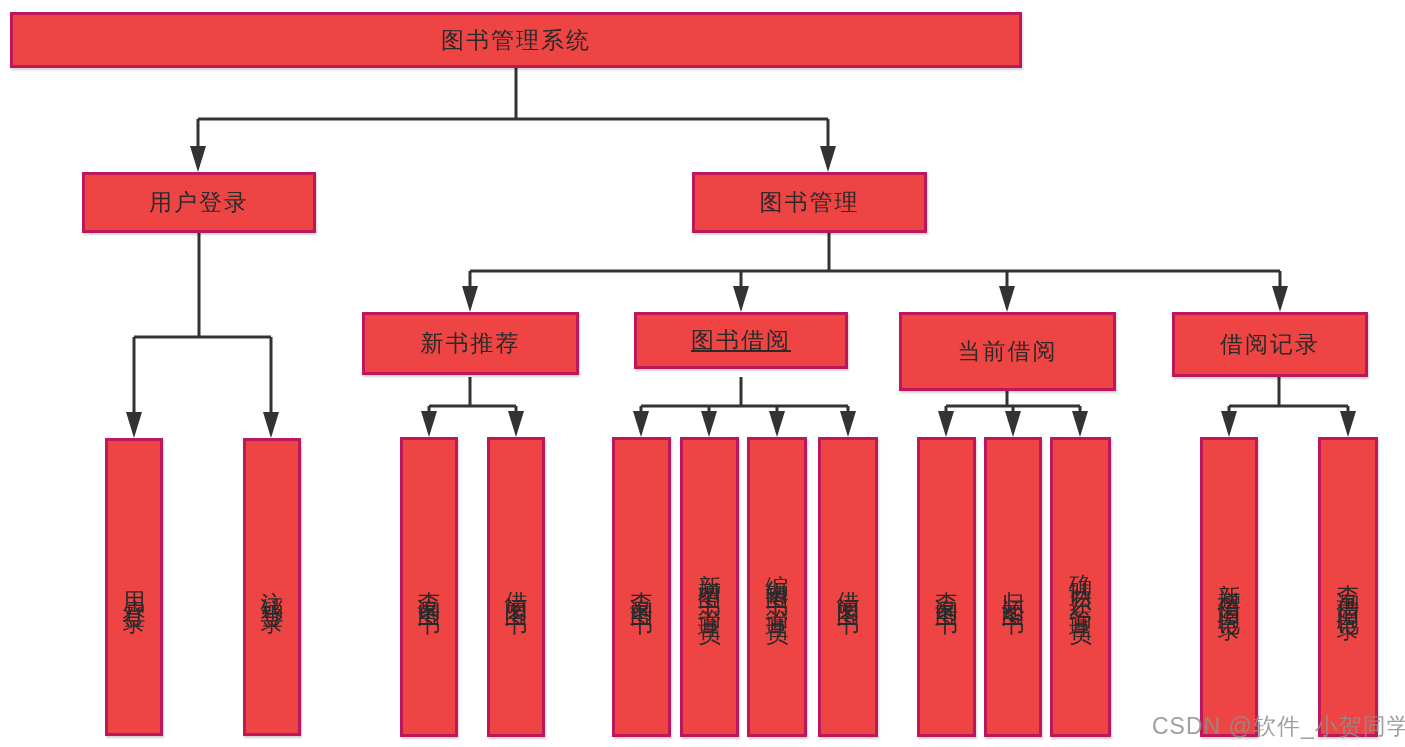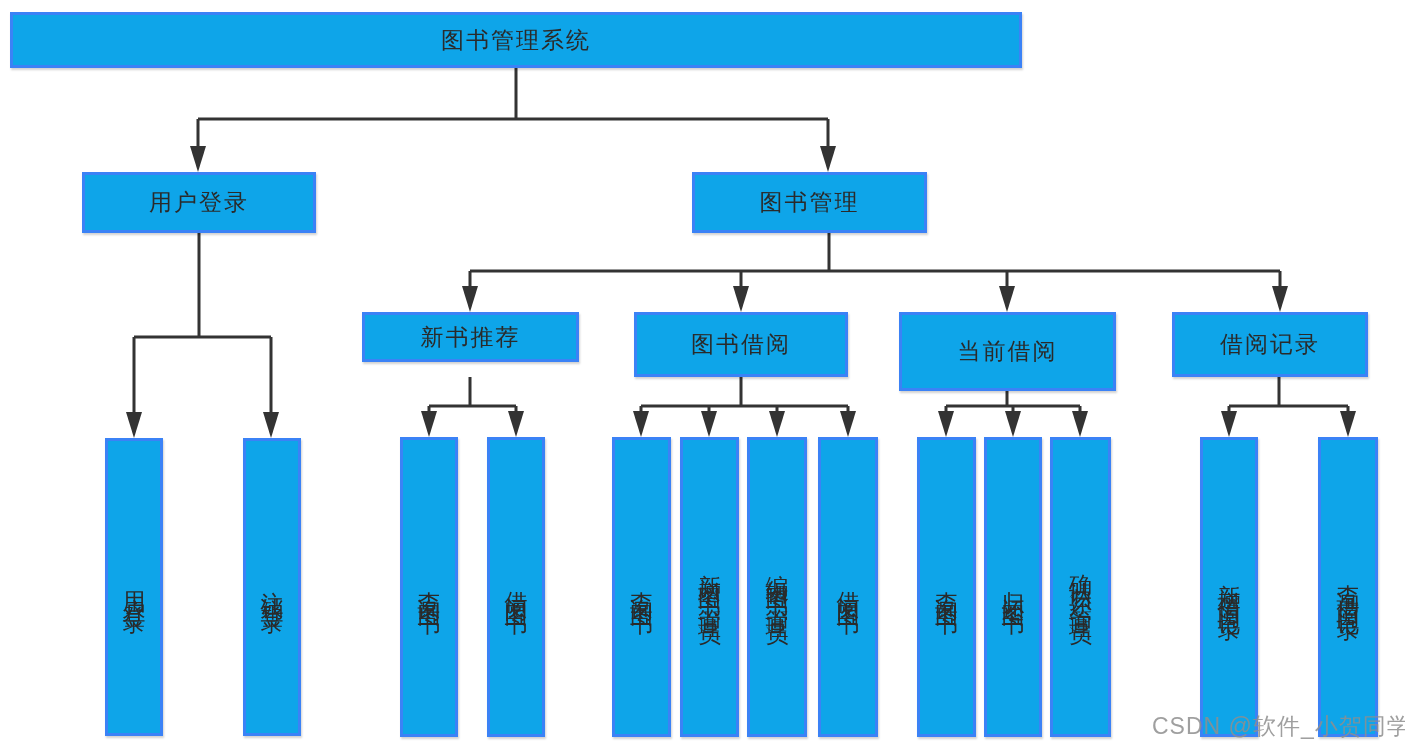--- a/index.html
+++ b/index.html
@@ -27,22 +27,22 @@
     stroke: #333333;
     stroke-width: 3;
   }
   svg.connectors polygon {
     fill: #333333;
     stroke: none;
   }
   .box {
     position: absolute;
     box-sizing: border-box;
-    border: 3px solid #3b82f6;
-    background: #0ea5e9;
+    border: 3px solid #be185d;
+    background: #ef4444;
     display: flex;
     align-items: center;
     justify-content: center;
     color: #2a2a2a;
     box-shadow: 1px 2px 2px rgba(0,0,0,0.18);
     text-align: right;
   }
   .hbox span {
     font-size: 23px;
     letter-spacing: 2px;
@@ -118,24 +118,24 @@
     <span>图书管理系统</span>
   </div>
 
   <div class="box hbox" style="left:82px; top:172px; width:234px; height:61px;">
     <span>用户登录</span>
   </div>
   <div class="box hbox" style="left:692px; top:172px; width:235px; height:61px;">
     <span>图书管理</span>
   </div>
 
-  <div class="box hbox" style="left:362px; top:312px; width:217px; height:50px;">
+  <div class="box hbox" style="left:362px; top:312px; width:217px; height:63px;">
     <span>新书推荐</span>
   </div>
-  <div class="box hbox" style="left:634px; top:312px; width:214px; height:65px;">
+  <div class="box hbox" style="left:634px; top:312px; width:214px; height:57px;text-decoration:underline;">
     <span>图书借阅</span>
   </div>
   <div class="box hbox" style="left:899px; top:312px; width:217px; height:79px;">
     <span>当前借阅</span>
   </div>
   <div class="box hbox" style="left:1172px; top:312px; width:196px; height:65px;">
     <span>借阅记录</span>
   </div>
 
   <div class="box vbox" style="left:105px; top:438px; width:58px; height:298px;">

